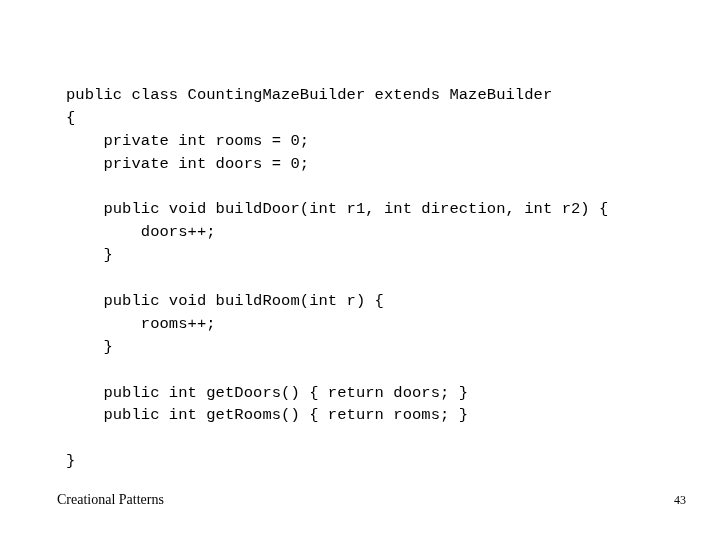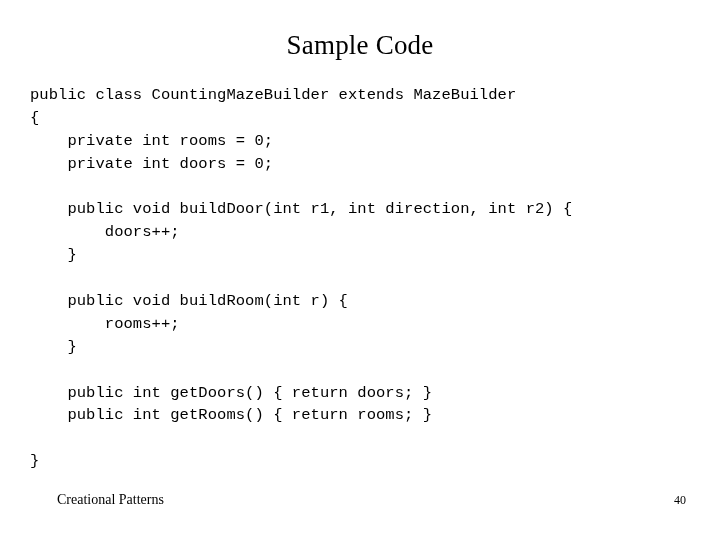--- a/index.html
+++ b/index.html
@@ -52,20 +52,21 @@
     line-height: 22.9px;
     color: #000000;
     white-space: pre;
     letter-spacing: 0.05px;
   }
   .code-line {
     display: block;
     height: 22.9px;
     white-space: pre;
     min-height: 22.9px;
+    margin-left: 36px;
   }
   .code-line.blank {
     color: transparent;
   }
 
   
   .footer {
     position: absolute;
     left: 0;
     top: 492px;
@@ -93,22 +94,21 @@
     line-height: 16px;
     color: #000000;
     white-space: pre;
   }
 </style>
 </head>
 <body>
 
 <div class="slide">
 
-  <h1 class="slide-title">Sample Code</h1>
 
   <div class="code-block"><span class="code-line">public class CountingMazeBuilder extends MazeBuilder</span><span class="code-line">{</span><span class="code-line">    private int rooms = 0;</span><span class="code-line">    private int doors = 0;</span><span class="code-line blank">&nbsp;</span><span class="code-line">    public void buildDoor(int r1, int direction, int r2) {</span><span class="code-line">        doors++;</span><span class="code-line">    }</span><span class="code-line blank">&nbsp;</span><span class="code-line">    public void buildRoom(int r) {</span><span class="code-line">        rooms++;</span><span class="code-line">    }</span><span class="code-line blank">&nbsp;</span><span class="code-line">    public int getDoors() { return doors; }</span><span class="code-line">    public int getRooms() { return rooms; }</span><span class="code-line blank">&nbsp;</span><span class="code-line">}</span></div>
 
   <div class="footer">
     <div class="footer-label">Creational Patterns</div>
-    <div class="footer-page">40</div>
+    <div class="footer-page">43</div>
   </div>
 
 </div>
 
 </body></html>

